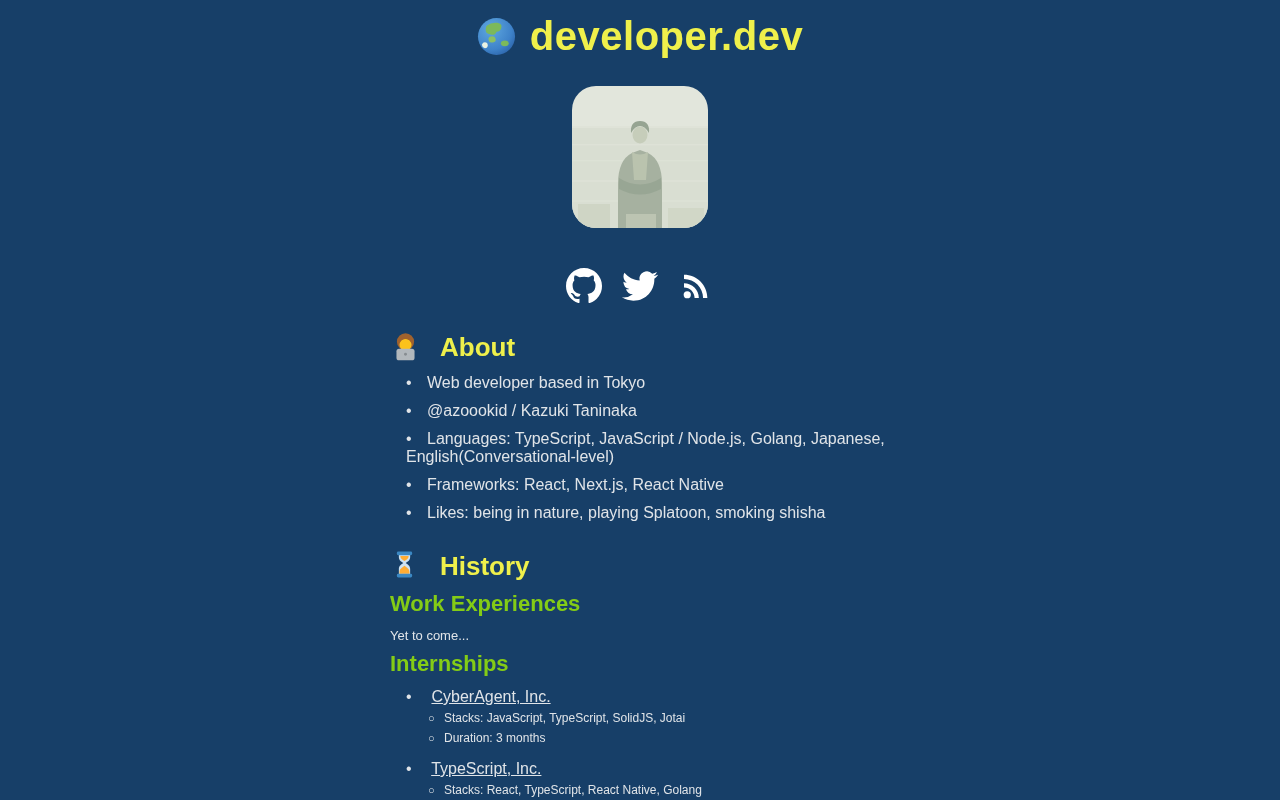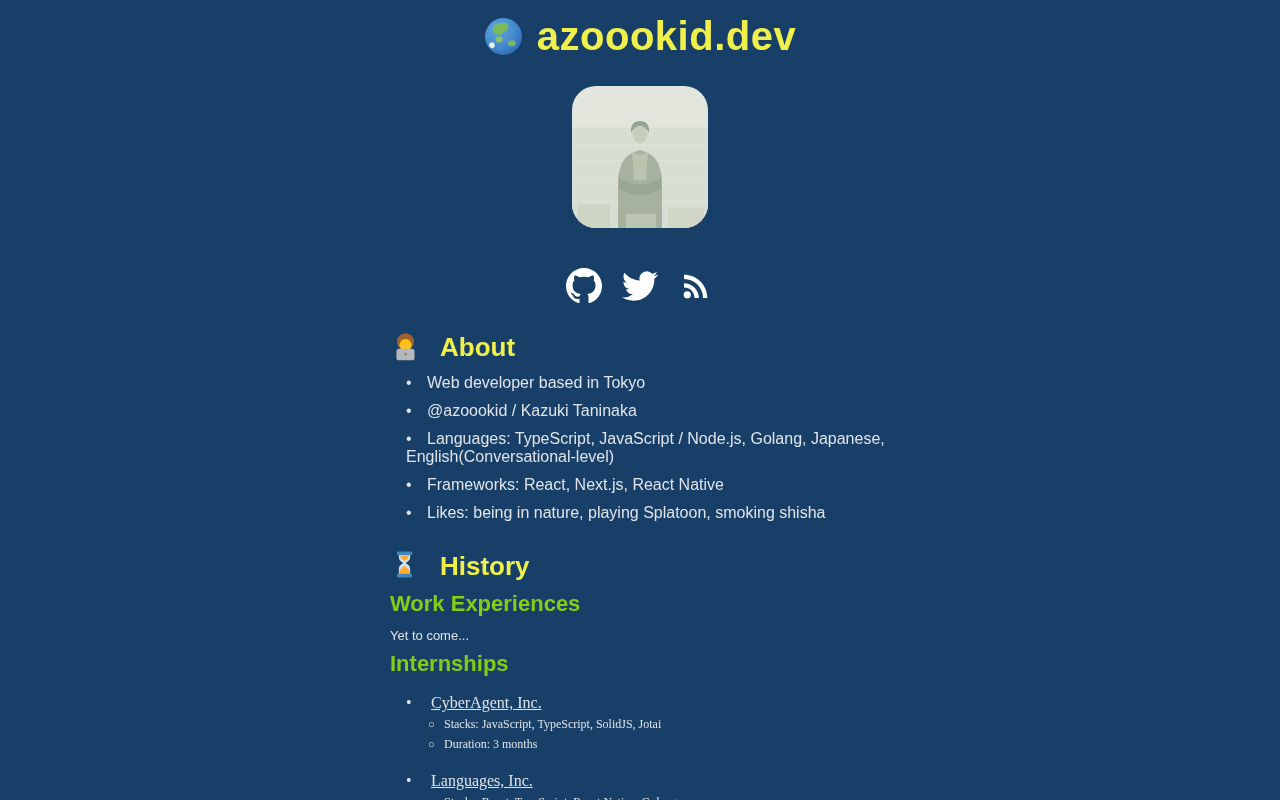--- a/index.html
+++ b/index.html
@@ -57,21 +57,21 @@
   }
   ul.bullets > li::before {
     content: "\2022"; display: inline-block; width: 21px; color: #E0E4E8;
   }
   ul.sub-bullets { list-style: none; margin-top: 3px; padding-left: 22px; }
   ul.sub-bullets > li { margin: 2px 0; font-size: 12px; line-height: 18px; }
   ul.sub-bullets > li::before {
     content: "\25CB"; display: inline-block; width: 16px; font-size: 11px; color: #E0E4E8;
   }
   ul.intern-list { margin-top: 8px; }
-  ul.intern-list > li { margin: 19px 0; font-family: Liberation Serif, serif; }
+  ul.intern-list > li { margin: 13px 0; }
   a.company-link { color: #E0E4E8; text-decoration: underline; }
 </style>
 </head>
 <body>
 
 <div class="page">
 
   <header class="site-header">
     <span class="globe">
       <svg viewBox="0 0 40 40" width="39" height="39">
@@ -82,21 +82,21 @@
             <stop offset="100%" stop-color="#2B62A8"></stop>
           </radialGradient>
         </defs>
         <circle cx="20" cy="20" r="19" fill="url(#ocean)"></circle>
         <path d="M10 9 q5 -4 11 -3 q5 1 4 5 q-1 4 -5 4 q-1 4 -6 3 q-6 -1 -5 -6 q0 -2 1 -3z" fill="#7CB95B"></path>
         <path d="M14 20 q4 -1 5 2 q1 3 -2 4 q-4 1 -5 -2 q-1 -3 2 -4z" fill="#8CC063"></path>
         <ellipse cx="28.5" cy="27" rx="4" ry="3" fill="#7CB95B"></ellipse>
         <path d="M8 26 q3 0 3 3 q0 3 -3 3 q-3 -1 -3 -3.5 q1 -2.5 3 -2.5z" fill="#EAF2E3"></path>
       </svg>
     </span>
-    <h1 class="site-title">azoookid.dev</h1>
+    <h1 class="site-title">developer.dev</h1>
   </header>
 
   <div class="photo-wrap">
     <svg viewBox="0 0 136 142" width="136" height="142">
       <rect x="0" y="0" width="136" height="142" fill="#E2E6DC"></rect>
       <rect x="0" y="40" width="136" height="102" fill="#D9DED2"></rect>
       <rect x="0" y="40" width="136" height="2" fill="#DFE3D8"></rect>
       <rect x="0" y="58" width="136" height="1.5" fill="#E0E4D8" opacity="0.7"></rect>
       <rect x="0" y="74" width="136" height="1.5" fill="#E0E4D8" opacity="0.6"></rect>
       <rect x="0" y="94" width="136" height="2" fill="#E0E4D8" opacity="0.55"></rect>
@@ -175,21 +175,21 @@
 
     <ul class="bullets intern-list">
       <li>
         <a class="company-link" href="#">CyberAgent, Inc.</a>
         <ul class="sub-bullets">
           <li>Stacks: JavaScript, TypeScript, SolidJS, Jotai</li>
           <li>Duration: 3 months</li>
         </ul>
       </li>
       <li>
-        <a class="company-link" href="#">Languages, Inc.</a>
+        <a class="company-link" href="#">TypeScript, Inc.</a>
         <ul class="sub-bullets">
           <li>Stacks: React, TypeScript, React Native, Golang</li>
 
         </ul>
       </li>
     </ul>
 
   </main>
 </div>
 

